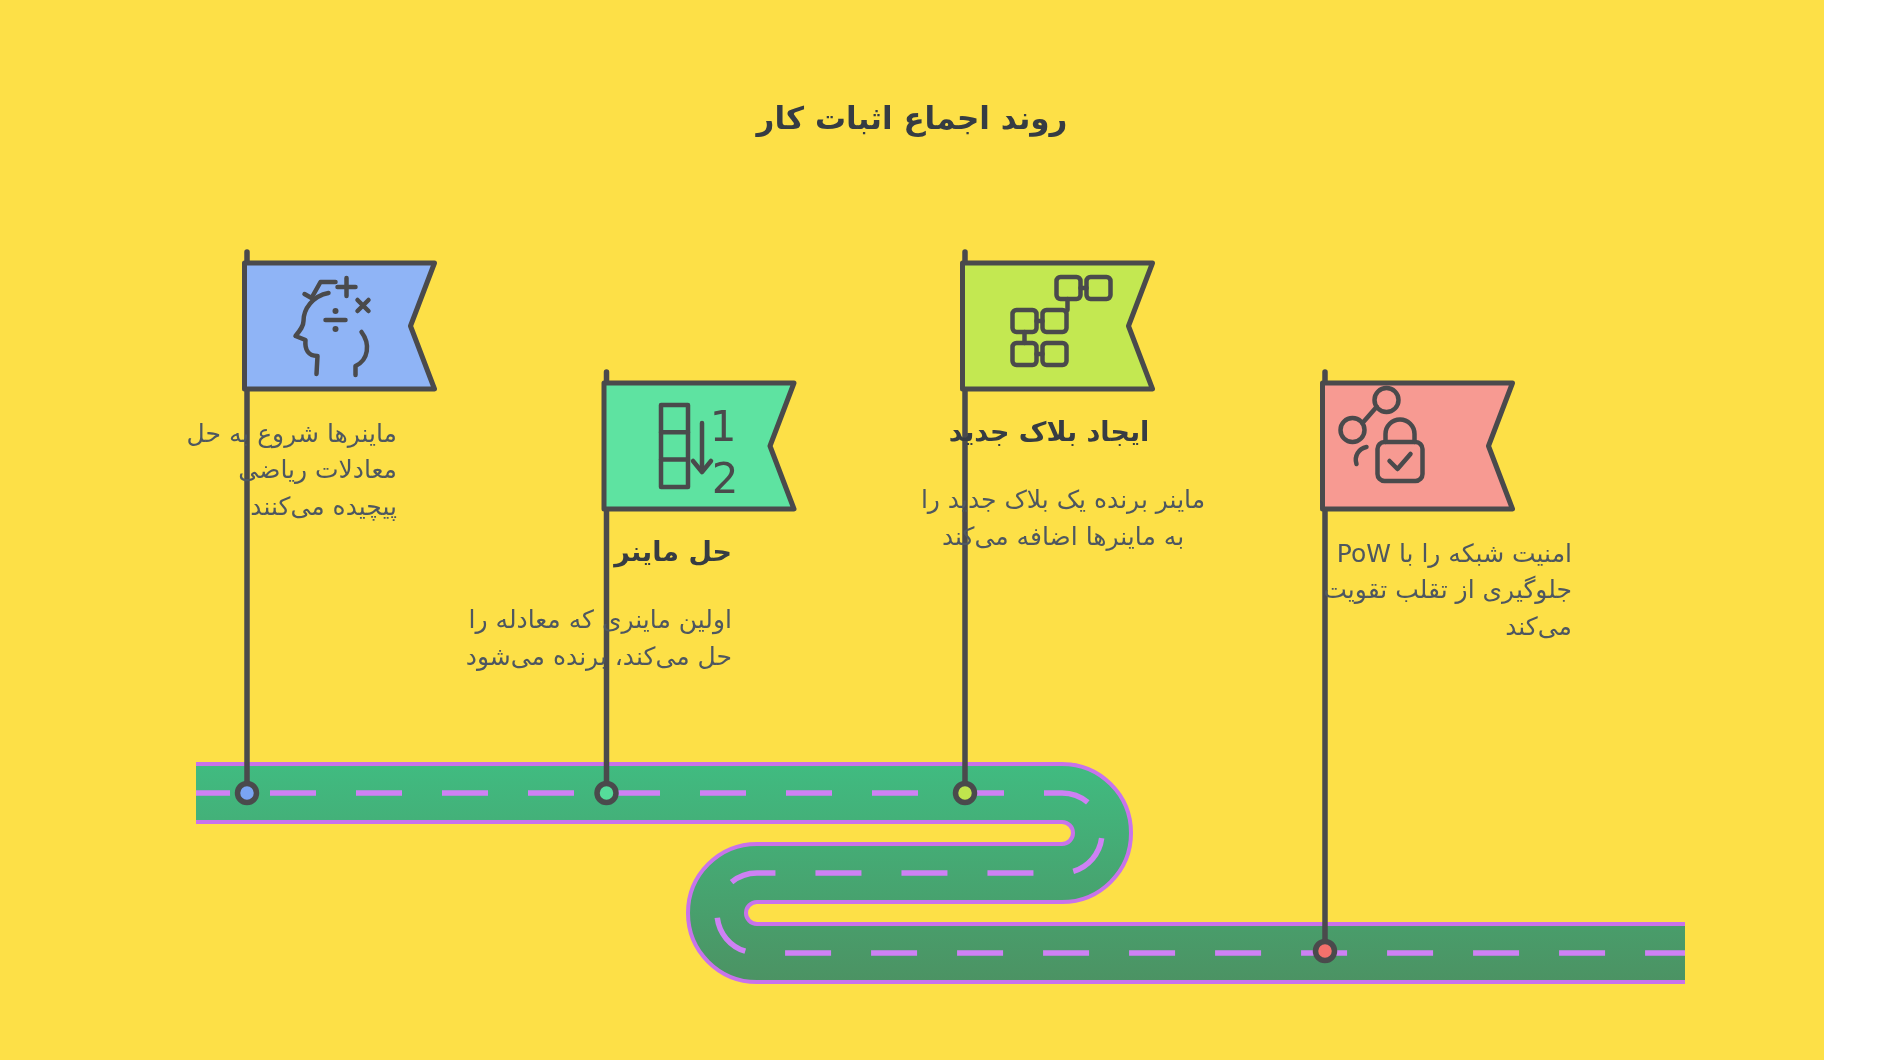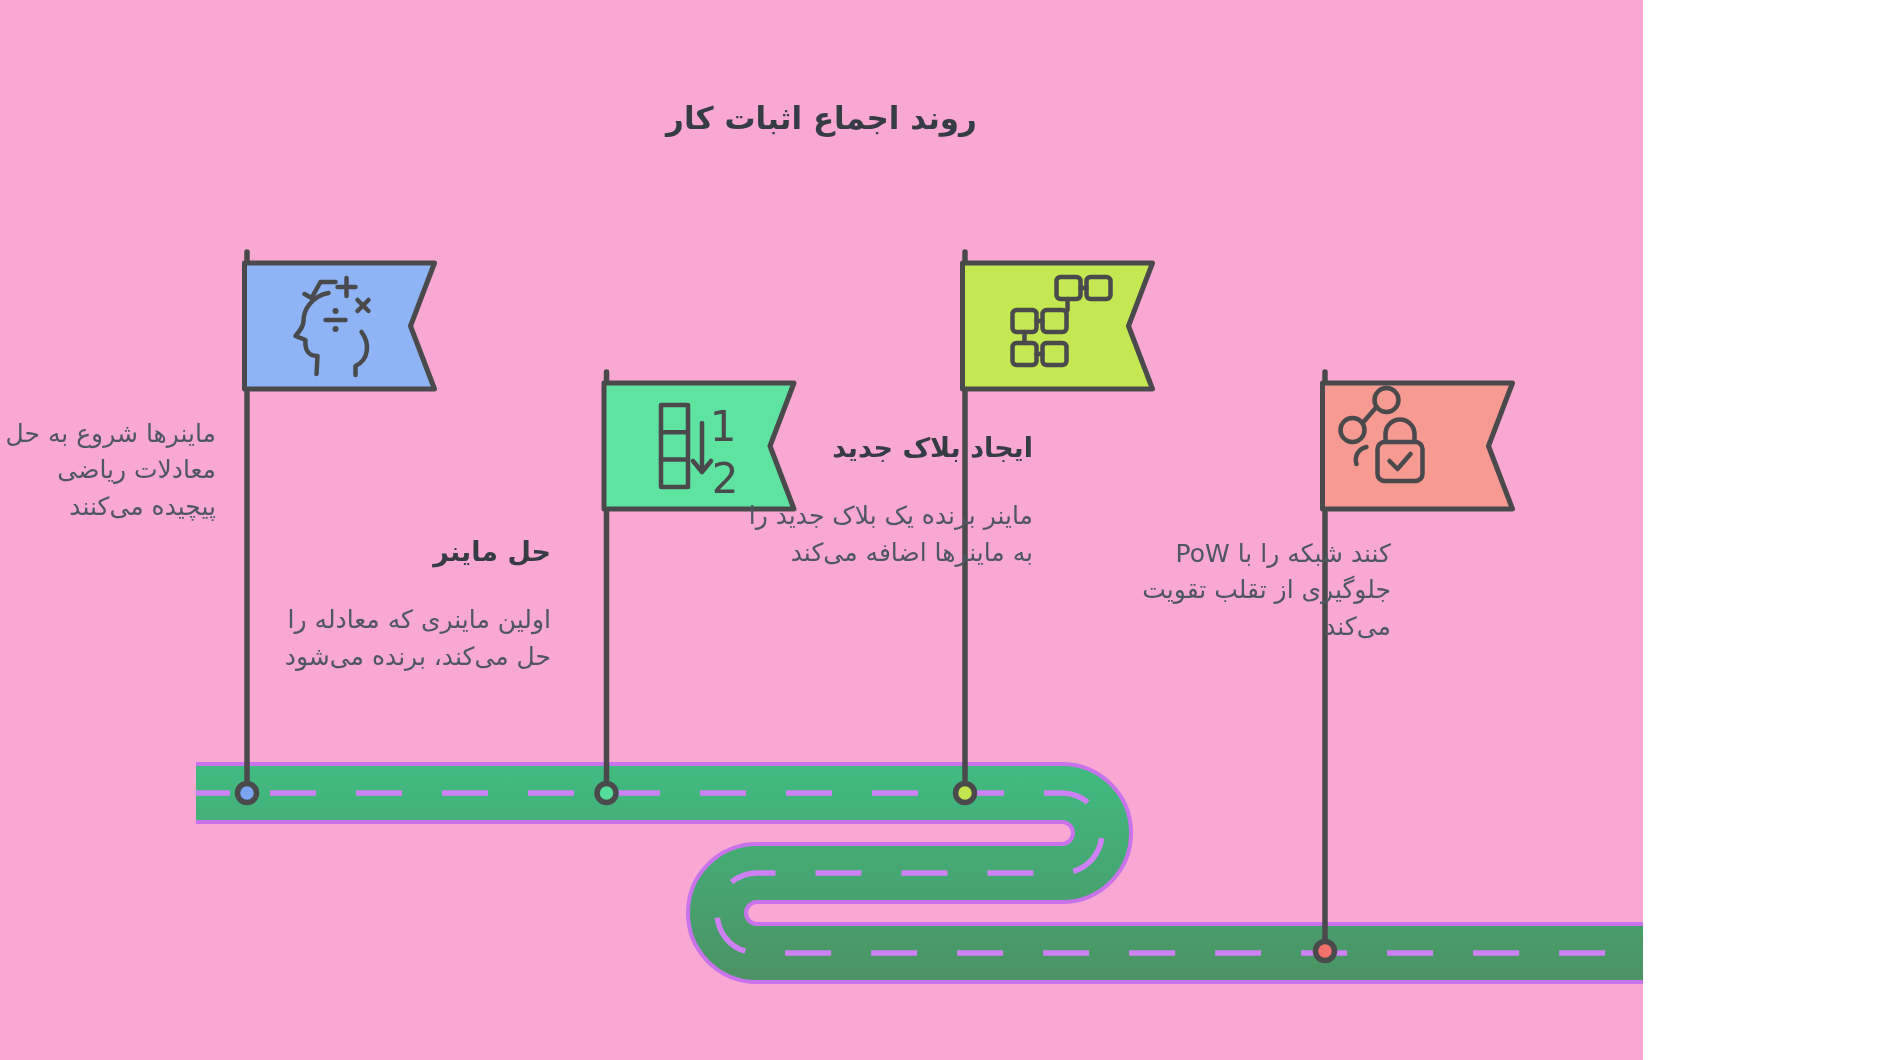--- a/index.html
+++ b/index.html
@@ -1,17 +1,17 @@
 <!DOCTYPE html>
 <html lang="fa"><head>
 <meta charset="utf-8">
 <style>
   html,body{margin:0;padding:0;background:#ffffff;}
   .canvas{
-    position:relative;width:1643px;height:1060px;background:#f9a8d4;overflow:hidden;
+    position:relative;width:1824px;height:1060px;background:#fde047;overflow:hidden;
     font-family:"DejaVu Sans", sans-serif;
   }
   .title{
     position:absolute;top:100px;left:0;right:0;text-align:center;direction:rtl;
     font-size:31px;font-weight:bold;color:#363c43;letter-spacing:0;
   }
   .scene{position:absolute;top:0;left:0;}
   .road-border{fill:none;stroke:#c873eb;stroke-width:62;stroke-linecap:butt;}
   .road-fill{fill:none;stroke:url(#roadGrad);stroke-width:54;stroke-linecap:butt;}
   .road-dash{fill:none;stroke:#ce81f4;stroke-width:5.5;stroke-linecap:butt;stroke-dasharray:46 40;stroke-dashoffset:12;}
@@ -19,21 +19,21 @@
   .flag{stroke:#4a4a4c;stroke-width:5;stroke-linejoin:round;}
   .node{stroke:#4a4a4c;stroke-width:5.5;}
   .ic path,.ic rect,.ic line,.ic circle{stroke:#4a4a4c;stroke-width:4.5;fill:none;stroke-linecap:round;stroke-linejoin:round;}
   .ic .dot{fill:#4a4a4c;stroke:none;}
   .ic text{fill:#4a4a4c;font-family:"DejaVu Sans", sans-serif;font-size:42px;stroke:none;}
   .step{position:absolute;direction:rtl;text-align:right;width:330px;}
   .step h3{margin:0 0 34px 0;font-size:27px;font-weight:bold;color:#363c43;line-height:1.2;}
   .step p{margin:0;font-size:25px;line-height:1.45;color:#4e5760;}
   .s1{top:416px;right:1427px;} .s1 p{max-width:228px;}
   .s2{top:536px;right:1092px;} .s2 p{max-width:272px;}
-  .s3{top:432px;right:610px;}  .s3 p{max-width:302px;}
+  .s3{top:416px;right:610px;text-align:center;}  .s3 p{max-width:302px;}
   .s4{top:536px;right:252px;}  .s4 p{max-width:282px;}
 </style>
 </head>
 <body>
 
 <div class="canvas">
 
   <div class="title">روند اجماع اثبات کار</div>
 
   <svg class="scene" width="1882" height="1060" viewBox="0 0 1882 1060">
@@ -123,16 +123,16 @@
     <h3>حل ماینر</h3>
     <p>اولین ماینری که معادله را حل می‌کند، برنده می‌شود</p>
   </div>
 
   <div class="step s3">
     <h3>ایجاد بلاک جدید</h3>
     <p>ماینر برنده یک بلاک جدید را به ماینرها اضافه می‌کند</p>
   </div>
 
   <div class="step s4">
-    <p>کنند شبکه را با PoW جلوگیری از تقلب تقویت می‌کند</p>
+    <p>امنیت شبکه را با PoW جلوگیری از تقلب تقویت می‌کند</p>
   </div>
 
 </div>
 
 </body></html>

